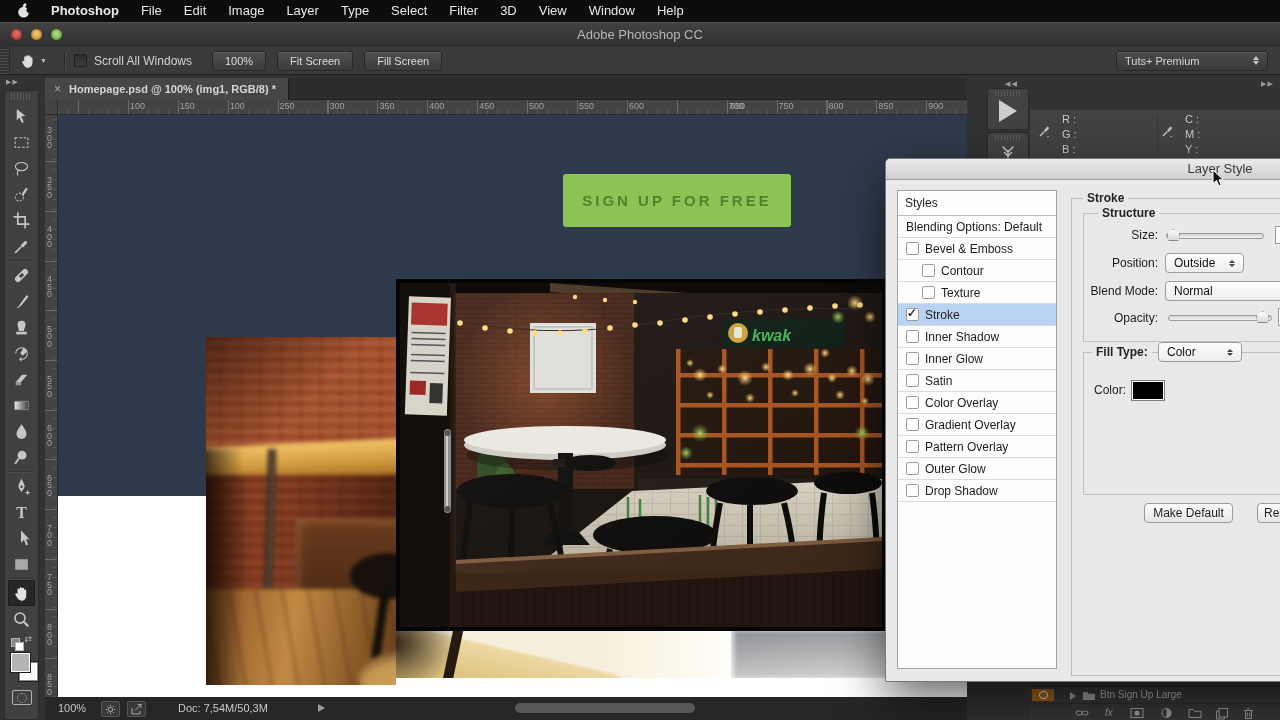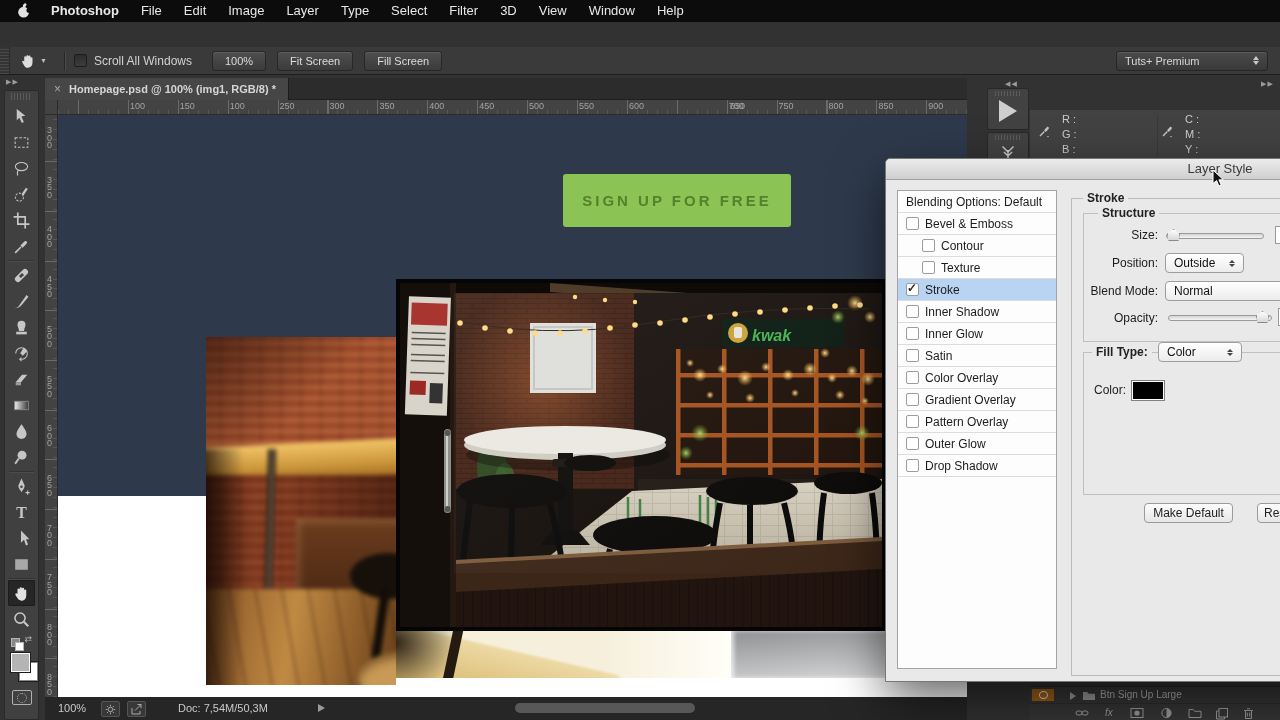--- a/index.html
+++ b/index.html
@@ -220,20 +220,26 @@
         <div class="menu-item">Type</div>
         <div class="menu-item">Select</div>
         <div class="menu-item">Filter</div>
         <div class="menu-item">3D</div>
         <div class="menu-item">View</div>
         <div class="menu-item">Window</div>
         <div class="menu-item">Help</div>
       </div>
   </div>
 
+  <div class="titlebar">
+    <div class="tl red"></div>
+    <div class="tl yellow"></div>
+    <div class="tl green"></div>
+    <div class="win-title">Adobe Photoshop CC</div>
+  </div>
 
   <div class="optionsbar">
     <div class="ob-grip"></div>
     <svg class="ob-tool" viewBox="0 0 18 18">
       <path d="M5.2 9.8 V5.4 a1.05 1.05 0 0 1 2.1 0 V4.2 a1.05 1.05 0 0 1 2.1 0 V4.6 a1.05 1.05 0 0 1 2.1 0 V6.2 a1 1 0 0 1 2 0 V10.6 c0 3.2 -1.9 5.2 -4.4 5.2 c-2.2 0 -3.2 -1 -4.3 -2.9 L3.4 10.6 c-.9 -1.5 .9 -2.6 1.8 -1.2 Z" fill="#dedede"></path>
     </svg>
     <div class="ob-caret">▼</div>
     <div class="ob-div"></div>
     <div class="ob-check"></div>
     <div class="ob-checklabel">Scroll All Windows</div>
@@ -794,20 +800,21 @@
         </svg>
     </div>
   </div>
 
   <div class="dialog">
     <div class="dlg-titlebar">
       <div class="dlg-title">Layer Style</div>
     </div>
 
     <div class="styles-list">
+      <div class="styles-head">Styles</div>
       <div id="styles-rows">
           <div class="style-row">
             <span>Blending Options: Default</span>
           </div>
           <div class="style-row">
             <span class="cb"></span>
             <span>Bevel &amp; Emboss</span>
           </div>
           <div class="style-row indent">
             <span class="cb"></span>

